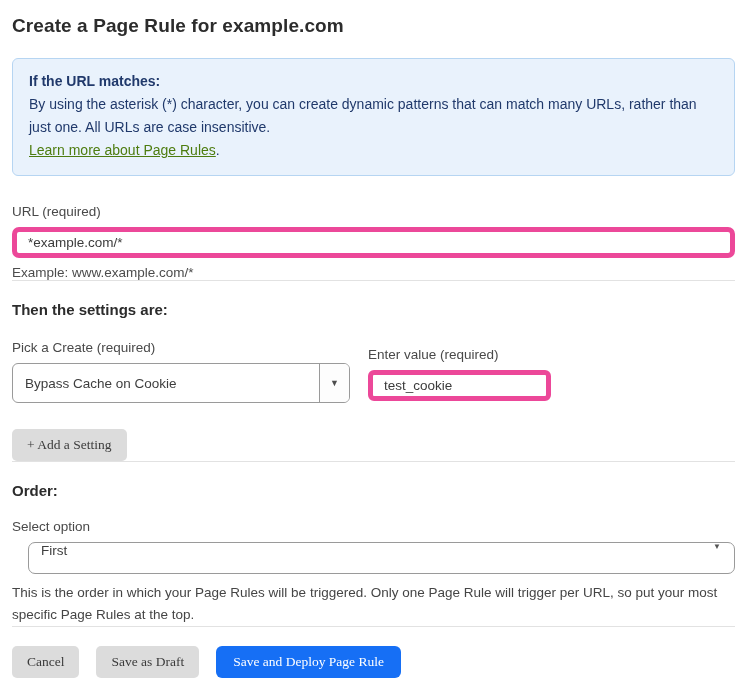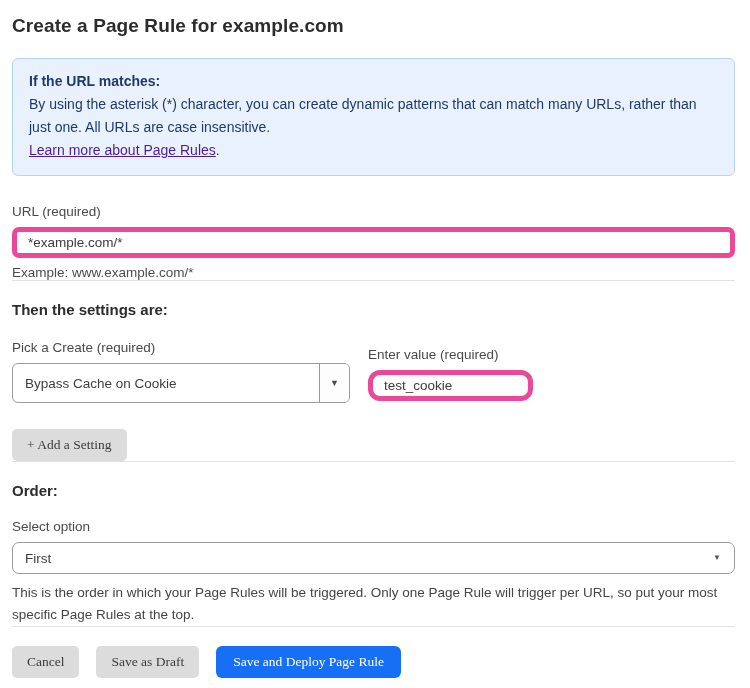--- a/index.html
+++ b/index.html
@@ -24,21 +24,21 @@
     border: 1px solid #b6d5f2;
     border-radius: 6px;
     padding: 11px 16px 13px 16px;
     font-size: 14px;
     line-height: 23px;
     color: #20396b;
     margin-bottom: 28px;
   }
   .info-heading { font-weight: 700; }
   .info-link-line a {
-    color: #4c1d95;
+    color: #4d7c0f;
     text-decoration: underline;
   }
   .info-link-line span { color: #20396b; }
 
   .field-label {
     display: block;
     font-size: 13.5px;
     color: #494949;
     margin-bottom: 8px;
   }
@@ -104,47 +104,47 @@
   .custom-select .select-btn {
     width: 30px;
     display: flex;
     align-items: center;
     justify-content: center;
     border-left: 1px solid #9a9a9a;
     background: #fdfdfd;
   }
   .caret-glyph { font-size: 9px; color: #4d4d4d; line-height: 1; }
 
-  .value-col input.text-input { width: 165px; height: 31px; border-radius: 12px; }
+  .value-col input.text-input { width: 183px; height: 31px; border-radius: 6px; }
 
   button {
     font-family: Liberation Serif, serif;
     cursor: pointer;
     border: none;
   }
   .gray-btn {
     background: #dcdcdc;
     color: #3b3b3b;
     font-size: 13.5px;
     border-radius: 5px;
     padding: 8px 15px;
   }
   .add-setting-btn { margin-top: 26px; }
 
   .order-label { margin-top: 20px; }
   .order-select {
     display: flex;
-    align-items: center;
     justify-content: space-between;
     height: 32px;
     border: 1px solid #9a9a9a;
     border-radius: 7px;
     background: #ffffff;
     padding: 0 13px 0 12px;
     cursor: pointer;
+    margin-left: 16px;
   }
   .order-select .select-value { font-size: 13.5px; color: #3e3e3e; }
   .order-select .caret-glyph { font-size: 8px; color: #555; }
 
   .order-helper {
     font-size: 13.5px;
     line-height: 22px;
     color: #454545;
     margin-top: 8px;
   }

